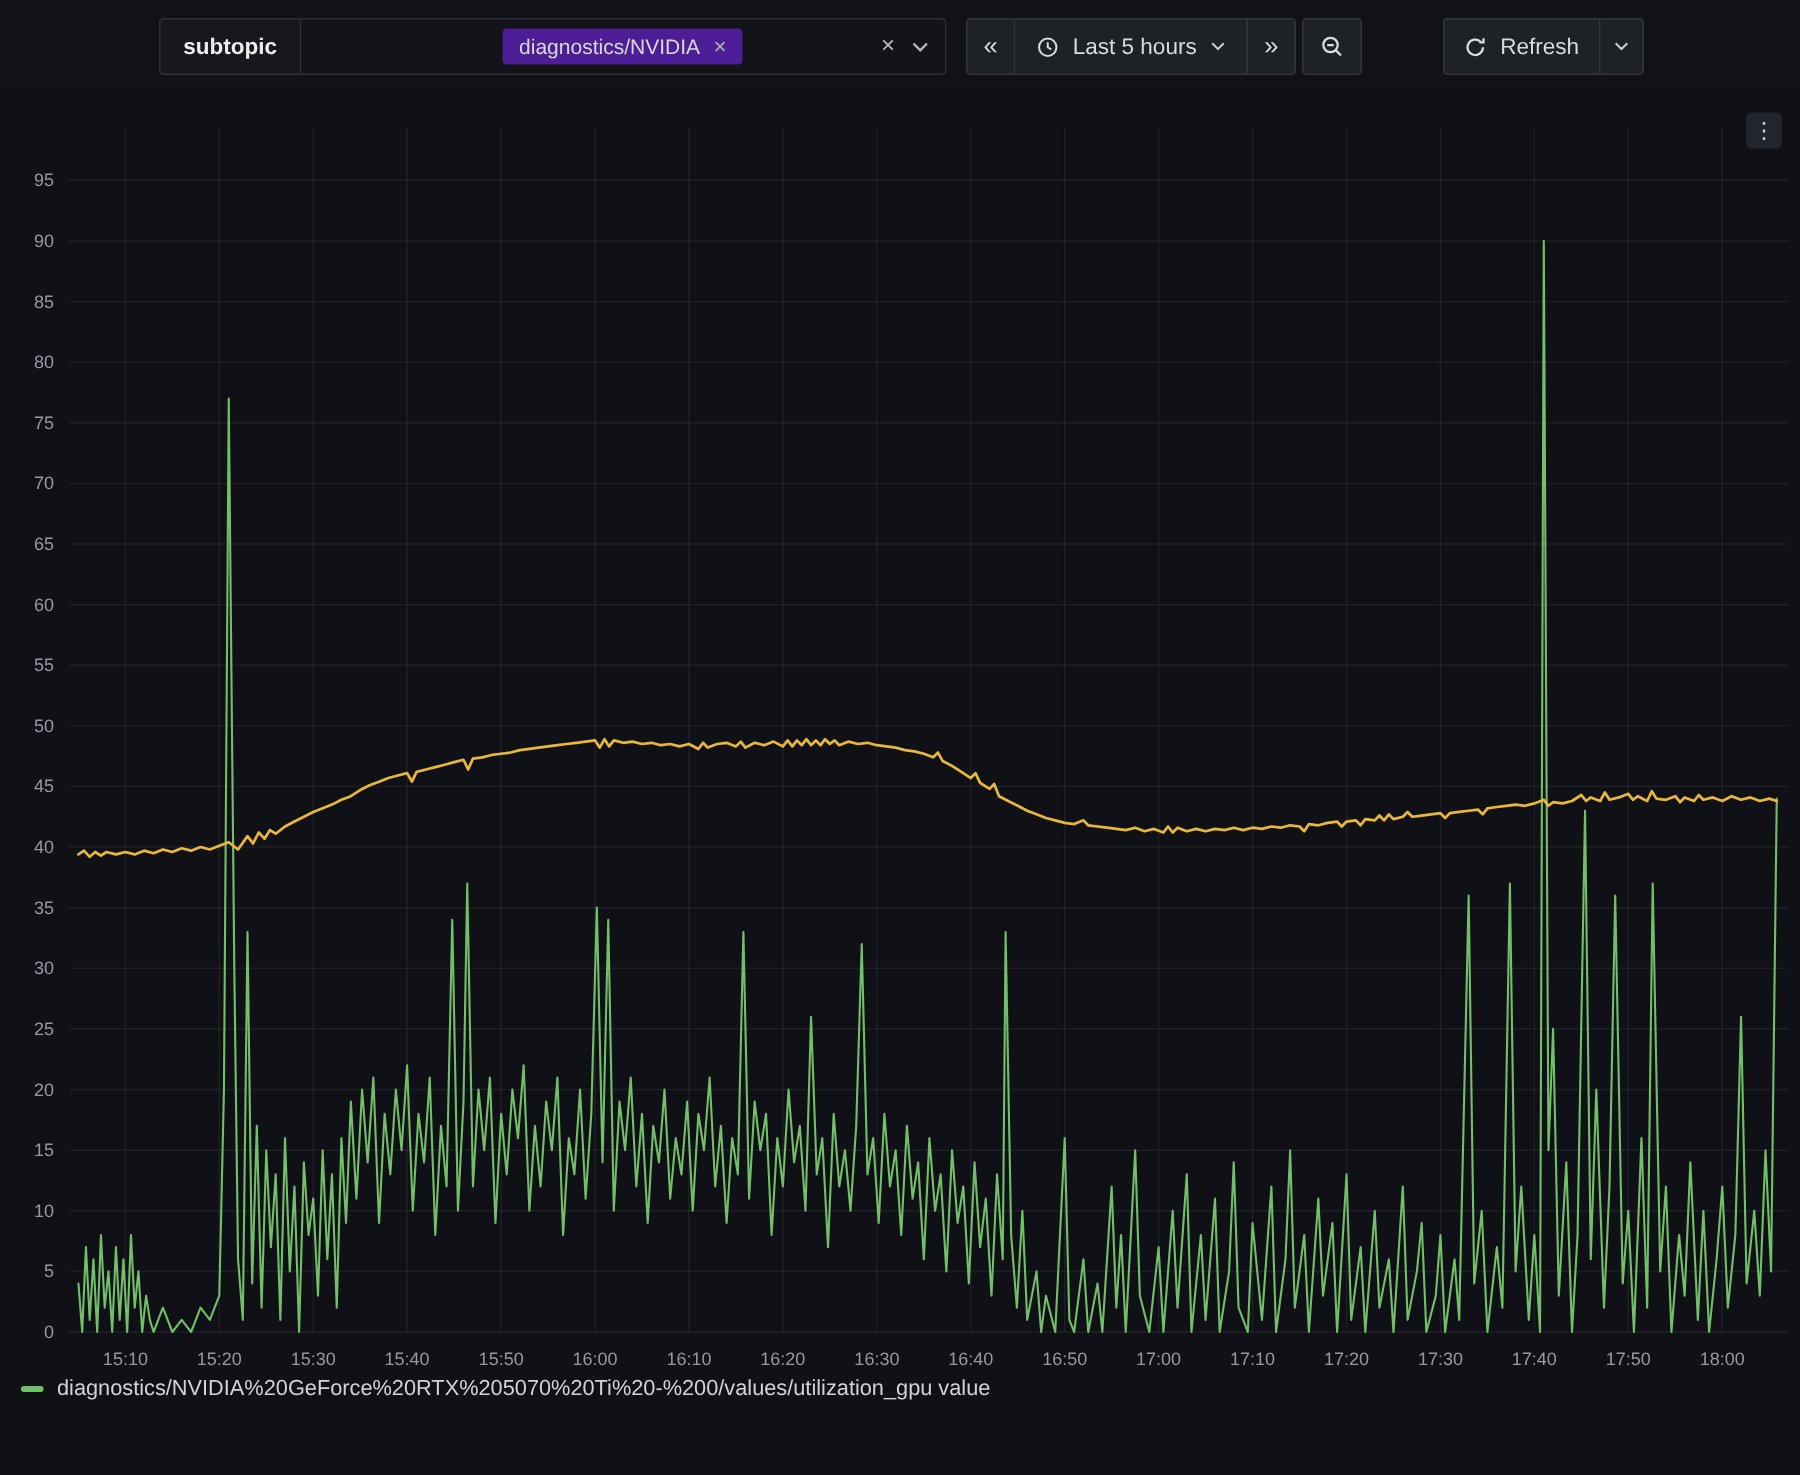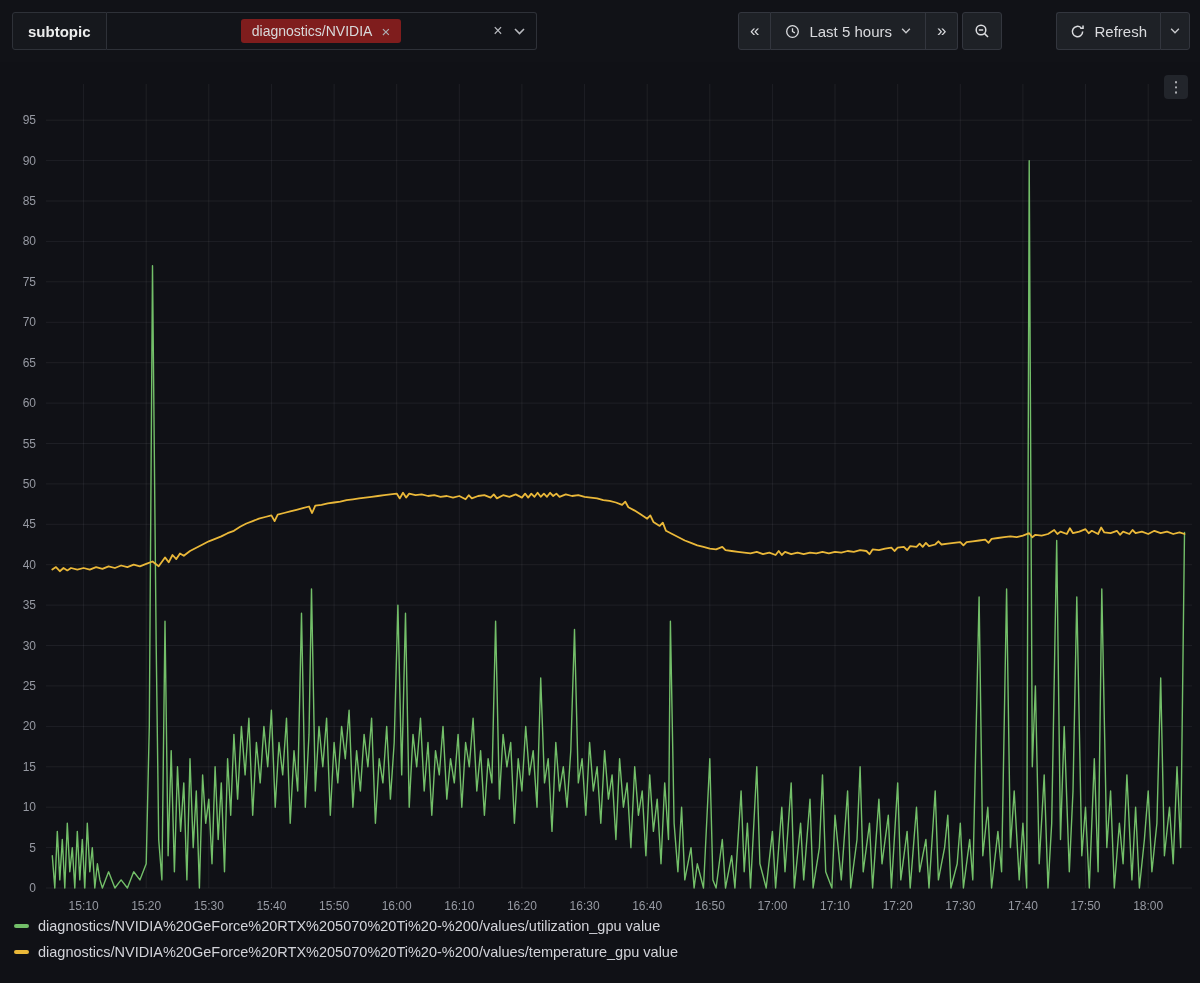--- a/index.html
+++ b/index.html
@@ -7,38 +7,38 @@
   body {
     background:#111217;
     font-family:"Liberation Sans", sans-serif;
     color:#d8d9da;
     position:relative;
     overflow:hidden;
   }
   
   .toolbar {
     position:absolute; top:0; left:0; right:0; height:62px;
-    display:flex; justify-content:space-between; align-items:flex-start;
+    display:flex; justify-content:center; align-items:flex-start;
     padding:12px 10px 0 12px;
     gap:13px;
   }
   .tb-left { display:flex; align-items:stretch; height:38px; }
   .var-label {
     display:flex; align-items:center; padding:0 15px;
     background:#16181d; border:1px solid #2e3138; border-radius:3px 0 0 3px;
     font-size:15px; font-weight:600; color:#eceded; white-space:nowrap;
   }
   .var-value {
     width:430px; display:flex; align-items:center; justify-content:center;
     background:#121419; border:1px solid #2e3138; border-left:none;
     border-radius:0 3px 3px 0; position:relative; cursor:pointer;
   }
   .chip {
     display:flex; align-items:center; gap:9px;
-    background:#7f1d1d; border-radius:3px; padding:4px 11px;
+    background:#4c1d95; border-radius:3px; padding:4px 11px;
     font-size:14px; color:#d8d9da;
   }
   .chip-x { color:#aeb0b6; font-size:15px; line-height:1; cursor:pointer; }
   .var-tools { position:absolute; right:11px; display:flex; align-items:center; gap:11px; }
   .clear-x { color:#b7b9be; font-size:16px; line-height:1; cursor:pointer; }
   .caret { display:flex; align-items:center; cursor:pointer; }
   .tb-right { display:flex; align-items:center; height:38px; }
   .btn {
     height:38px; display:flex; align-items:center; gap:9px;
     background:#1e2126; border:1px solid #33363e; color:#dadbde;
@@ -220,18 +220,14 @@
       <line class="grid" x1="46" y1="58.2" x2="1192" y2="58.2"></line>
       <text class="tick" x="36" y="62.2" text-anchor="end">95</text>
       <polyline points="52.3,793.7 54.8,826.0 57.3,769.4 59.8,817.9 62.3,777.5 64.8,826.0 67.3,761.3 69.8,809.8 72.3,785.6 74.8,826.0 77.3,769.4 79.8,817.9 82.3,777.5 84.8,826.0 87.3,761.3 89.8,809.8 92.3,785.6 94.8,826.0 97.4,801.8 99.9,817.9 102.4,826.0 108.6,809.8 114.9,826.0 121.1,817.9 127.4,826.0 133.7,809.8 139.9,817.9 146.2,801.8 149.3,664.4 152.5,203.7 156.2,583.5 158.7,777.5 161.9,817.9 165.0,559.3 168.1,793.7 171.2,688.6 174.4,809.8 177.5,704.8 180.6,769.4 183.8,720.9 186.9,817.9 190.0,696.7 193.2,785.6 196.3,729.0 199.4,826.0 202.6,712.9 205.7,761.3 208.8,737.1 212.0,801.8 215.1,704.8 218.2,777.5 221.3,720.9 224.5,809.8 227.6,696.7 230.7,753.3 233.9,672.4 237.6,737.1 241.4,664.4 245.1,712.9 248.9,656.3 252.7,753.3 256.4,680.5 260.2,720.9 263.9,664.4 267.7,704.8 271.4,648.2 275.2,745.2 279.0,680.5 282.7,712.9 286.5,656.3 290.2,761.3 294.0,688.6 297.7,729.0 301.5,551.2 305.3,745.2 309.0,672.4 311.5,527.0 315.3,729.0 319.0,664.4 322.8,704.8 326.6,656.3 330.3,753.3 334.1,680.5 337.8,720.9 341.6,664.4 345.3,696.7 349.1,648.2 352.9,745.2 356.6,688.6 360.4,729.0 364.1,672.4 367.9,704.8 371.6,656.3 375.4,761.3 379.2,696.7 382.9,720.9 386.7,664.4 390.4,737.1 394.2,680.5 397.9,543.1 401.7,712.9 405.5,551.2 409.2,745.2 413.0,672.4 416.7,704.8 420.5,656.3 424.2,729.0 428.0,680.5 431.8,753.3 435.5,688.6 439.3,712.9 443.0,664.4 446.8,737.1 450.5,696.7 454.3,720.9 458.1,672.4 461.8,745.2 465.6,680.5 469.3,704.8 473.1,656.3 476.8,729.0 480.6,688.6 484.4,753.3 488.1,696.7 491.9,720.9 495.6,559.3 499.4,737.1 503.1,672.4 506.9,704.8 510.7,680.5 514.4,761.3 518.2,696.7 521.9,729.0 525.7,664.4 529.4,712.9 533.2,688.6 537.0,745.2 540.7,615.9 544.5,720.9 548.2,696.7 552.0,769.4 555.8,680.5 559.5,729.0 563.3,704.8 567.0,745.2 570.8,688.6 574.5,567.4 578.3,720.9 582.1,696.7 585.8,753.3 589.6,680.5 593.3,729.0 597.1,704.8 600.8,761.3 604.6,688.6 608.4,737.1 612.1,712.9 615.9,777.5 619.6,696.7 623.4,745.2 627.1,720.9 630.9,785.6 634.7,704.8 638.4,753.3 642.2,729.0 645.9,793.7 649.7,712.9 653.4,769.4 657.2,737.1 661.0,801.8 664.7,720.9 668.5,777.5 670.4,559.3 674.1,761.3 677.9,809.8 681.6,745.2 684.8,817.9 691.0,785.6 694.1,826.0 697.3,801.8 703.5,826.0 709.8,696.7 712.9,817.9 716.1,826.0 722.3,777.5 725.5,826.0 731.7,793.7 734.9,826.0 741.1,729.0 744.2,809.8 747.4,761.3 750.5,826.0 756.8,704.8 759.9,801.8 766.2,826.0 772.4,769.4 775.6,826.0 781.8,745.2 785.0,809.8 791.2,720.9 794.3,826.0 800.6,761.3 803.7,817.9 810.0,737.1 813.1,826.0 819.4,785.6 822.5,712.9 825.7,809.8 831.9,826.0 835.0,753.3 841.3,817.9 847.6,729.0 850.7,826.0 857.0,777.5 860.1,704.8 863.2,809.8 869.5,761.3 872.6,826.0 878.9,737.1 882.0,801.8 888.3,753.3 891.4,826.0 897.7,720.9 900.8,817.9 907.1,769.4 910.2,826.0 916.5,745.2 919.6,809.8 925.9,777.5 929.0,826.0 935.2,729.0 938.4,817.9 944.6,785.6 947.8,753.3 950.9,826.0 957.2,801.8 960.3,761.3 963.4,826.0 969.7,777.5 972.8,817.9 979.1,535.0 982.8,793.7 987.8,745.2 991.6,826.0 997.9,769.4 1001.6,809.8 1006.6,527.0 1010.4,785.6 1014.2,729.0 1019.2,817.9 1022.9,761.3 1026.7,826.0 1029.2,98.6 1032.3,704.8 1035.4,623.9 1039.2,801.8 1044.2,712.9 1048.0,826.0 1051.7,761.3 1056.7,478.5 1060.5,777.5 1064.2,664.4 1069.3,809.8 1073.0,729.0 1076.8,535.0 1081.8,793.7 1085.5,745.2 1089.3,826.0 1094.3,696.7 1098.1,809.8 1101.8,527.0 1106.8,785.6 1110.6,729.0 1114.3,826.0 1119.4,761.3 1123.1,801.8 1126.9,712.9 1131.9,817.9 1135.6,745.2 1139.4,826.0 1144.4,777.5 1148.2,729.0 1151.9,809.8 1156.9,761.3 1160.7,615.9 1164.4,793.7 1169.5,745.2 1173.2,801.8 1177.0,704.8 1180.7,785.6 1184.5,470.4" fill="none" stroke="#73bf69" stroke-width="1.4" stroke-linejoin="round" stroke-linecap="round"></polyline>
       <polyline points="52.3,507.6 56.0,505.1 59.8,509.2 63.5,506.0 67.3,508.4 71.0,506.0 77.3,507.6 83.6,506.0 89.8,507.6 96.1,505.1 102.4,506.8 108.6,504.3 114.9,506.0 121.1,503.5 127.4,505.1 133.7,502.7 139.9,504.3 146.2,501.9 152.5,499.5 158.7,504.3 165.0,495.4 168.7,500.3 172.5,493.0 176.3,497.1 180.0,491.4 183.8,493.8 190.0,489.0 196.3,485.7 202.6,482.5 208.8,479.3 215.1,476.9 221.3,474.4 227.6,471.2 233.9,468.8 240.1,464.7 246.4,461.5 252.7,459.1 258.9,456.7 265.2,455.0 271.4,453.4 274.6,459.1 277.7,452.6 284.0,451.0 290.2,449.4 296.5,447.8 302.8,446.1 309.0,444.5 312.1,451.0 315.3,443.7 321.5,442.9 327.8,441.3 334.1,440.5 340.3,439.7 346.6,438.1 352.9,437.3 359.1,436.4 365.4,435.6 371.6,434.8 377.9,434.0 384.2,433.2 390.4,432.4 396.7,431.6 399.8,436.4 403.0,430.8 406.1,435.6 409.2,431.6 415.5,433.2 421.7,432.4 428.0,434.0 434.3,433.2 440.5,434.8 446.8,434.0 453.0,435.6 459.3,434.0 465.6,437.3 468.7,433.2 471.8,436.4 478.1,434.0 484.4,433.2 490.6,435.6 493.8,432.4 496.9,436.4 503.1,433.2 509.4,434.8 515.7,432.4 521.9,435.6 525.1,431.6 528.2,435.6 531.3,431.6 534.5,434.8 537.6,430.8 540.7,434.8 543.9,431.6 547.0,434.8 550.1,430.8 553.2,434.0 556.4,431.6 559.5,434.8 565.8,432.4 572.0,434.0 578.3,433.2 584.6,434.8 590.8,435.6 597.1,436.4 603.3,438.1 609.6,438.9 615.9,440.5 622.1,442.9 625.3,439.7 628.4,445.3 634.7,448.6 640.9,452.6 647.2,456.7 650.3,453.4 653.4,459.9 659.7,463.9 662.8,460.7 666.0,468.8 672.2,472.0 678.5,475.2 684.8,478.5 691.0,480.9 697.3,483.3 703.5,484.9 709.8,486.6 716.1,487.4 722.3,484.9 725.5,488.2 731.7,489.0 738.0,489.8 744.2,490.6 750.5,491.4 756.8,489.8 763.0,492.2 769.3,490.6 775.6,493.0 778.7,489.0 781.8,493.0 785.0,489.8 791.2,492.2 797.5,490.6 803.7,492.2 810.0,490.6 816.3,491.4 822.5,489.8 828.8,491.4 835.0,489.8 841.3,490.6 847.6,489.0 853.8,489.8 860.1,488.2 866.4,489.0 869.5,492.2 872.6,487.4 878.9,488.2 885.1,486.6 891.4,485.7 894.5,489.0 897.7,485.7 903.9,484.9 907.1,488.2 910.2,484.1 916.5,484.9 919.6,481.7 922.7,484.9 925.9,480.9 929.0,484.1 935.2,482.5 938.4,479.3 941.5,482.5 947.8,481.7 954.0,480.9 960.3,480.1 963.4,483.3 966.6,480.1 972.8,479.3 979.1,478.5 985.3,477.7 988.5,480.9 991.6,476.9 997.9,476.0 1004.1,475.2 1010.4,474.4 1016.7,475.2 1022.9,473.6 1029.2,471.2 1032.3,475.2 1035.4,472.8 1041.7,473.6 1048.0,472.0 1054.2,468.0 1057.4,472.0 1060.5,469.6 1066.8,472.0 1069.9,466.3 1073.0,471.2 1079.3,469.6 1085.5,467.2 1088.7,471.2 1091.8,468.8 1098.1,472.0 1101.2,465.5 1104.3,470.4 1110.6,471.2 1116.9,468.8 1120.0,472.8 1123.1,469.6 1129.4,472.0 1132.5,468.0 1135.6,471.2 1141.9,469.6 1148.2,472.0 1154.4,468.8 1160.7,471.2 1167.0,469.6 1173.2,472.0 1179.5,470.4 1184.5,472.0" fill="none" stroke="#eab839" stroke-width="1.8" stroke-linejoin="round" stroke-linecap="round"></polyline>
     </svg>
   <div class="legend" id="legend">
       <div class="legend-row">
         <span class="swatch" style="background: rgb(115, 191, 105);"></span>
         <span>diagnostics/NVIDIA%20GeForce%20RTX%205070%20Ti%20-%200/values/utilization_gpu value</span>
       </div>
-      <div class="legend-row">
-        <span class="swatch" style="background: rgb(234, 184, 57);"></span>
-        <span>diagnostics/NVIDIA%20GeForce%20RTX%205070%20Ti%20-%200/values/temperature_gpu value</span>
-      </div>
     </div>
 </div>
 
 </body></html>

